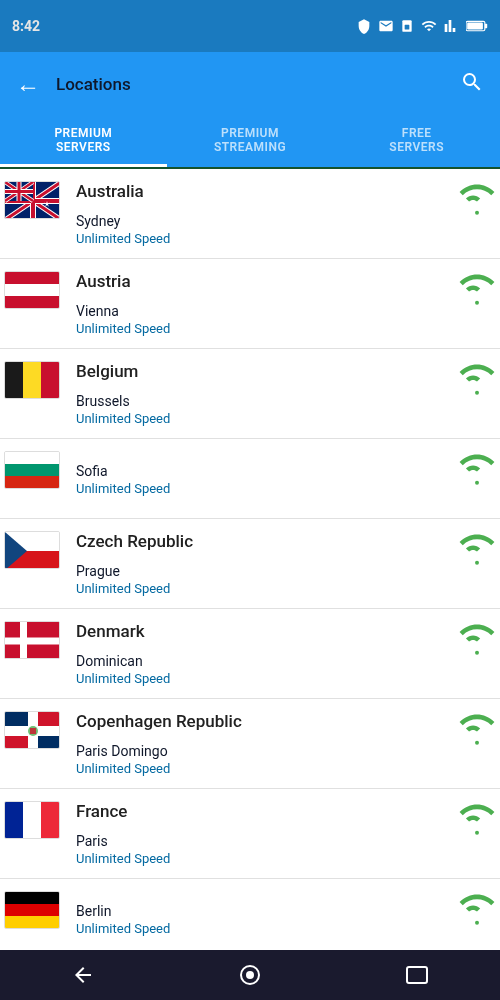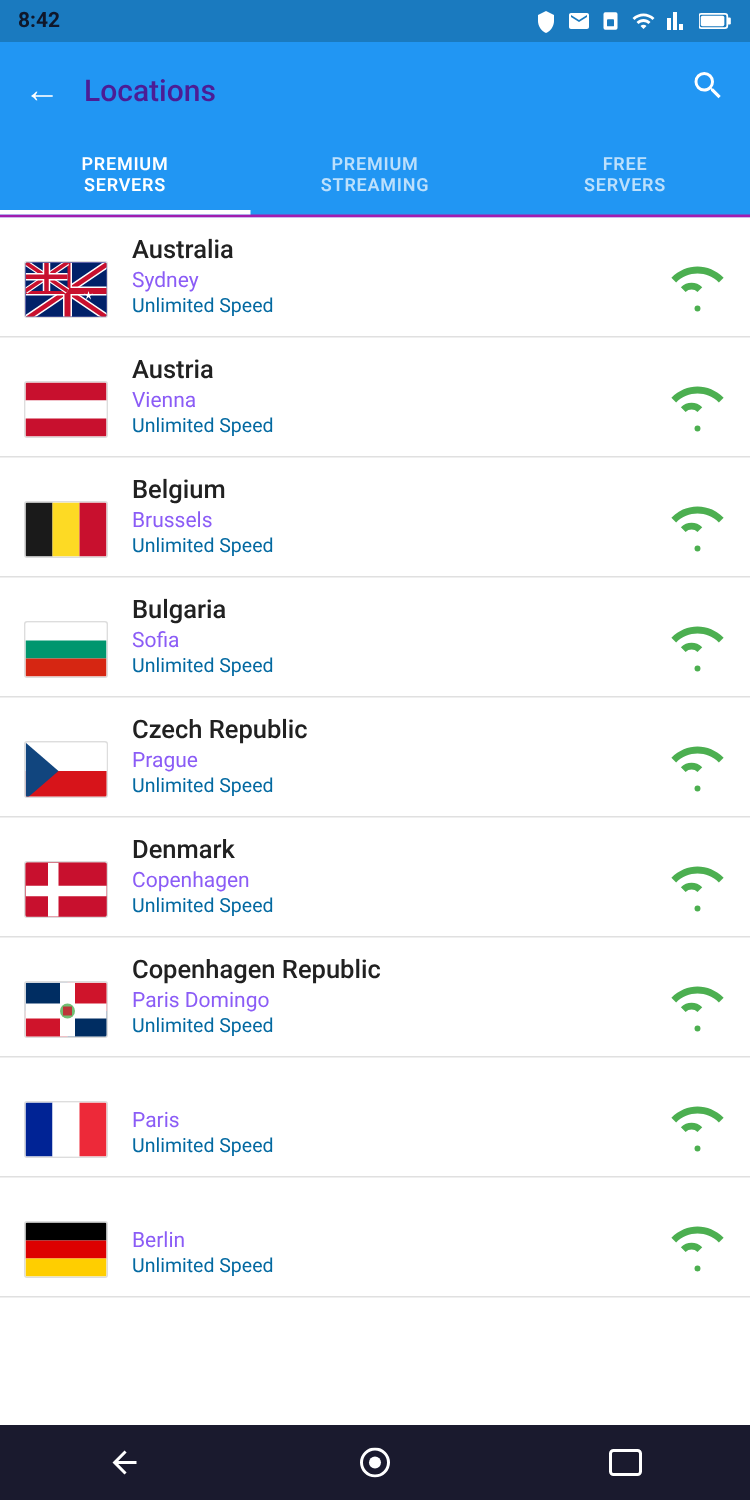--- a/index.html
+++ b/index.html
@@ -7,25 +7,25 @@
       width: 500px;
       height: 1000px;
       font-family: 'Roboto', Arial, sans-serif;
       background: #fff;
       overflow: hidden;
     }
 
     
     .status-bar {
       background: #1a7abf;
-      height: 28px;
+      height: 52px;
       display: flex;
       align-items: center;
       padding: 0 12px;
-      color: #0f172a;
+      color: #e5e5e5;
       font-size: 14px;
       font-weight: bold;
     }
     .status-bar-time { flex: 1; }
     .status-icons { display: flex; gap: 6px; align-items: center; }
 
     
     .header {
       background: #2196F3;
       height: 64px;
@@ -35,35 +35,35 @@
       color: white;
     }
     .back-btn {
       font-size: 24px;
       color: white;
       margin-right: 16px;
       cursor: pointer;
     }
     .header-title {
       flex: 1;
-      font-size: 20px;
+      font-size: 17px;
       font-weight: 500;
-      color: #4c1d95;
+      color: #0f172a;
     }
     .search-btn {
       font-size: 22px;
       color: white;
       cursor: pointer;
     }
 
     
     .tabs {
       background: #2196F3;
       display: flex;
-      border-bottom: 2px solid #a21caf;
+      border-bottom: 2px solid #14532d;
     }
     .tab {
       flex: 1;
       text-align: center;
       padding: 10px 4px;
       color: rgba(255,255,255,0.7);
       font-size: 12px;
       font-weight: 600;
       letter-spacing: 0.5px;
       cursor: pointer;
@@ -75,22 +75,22 @@
     }
 
     
     .list {
       background: #fff;
       overflow-y: auto;
       height: calc(1000px - 36px - 64px - 52px - 50px);
     }
     .list-item {
       display: flex;
-      align-items: flex-end;
-      padding: 12px 16px;
+      align-items: flex-start;
+      padding: 12px 4px;
       border-bottom: 1px solid #e0e0e0;
       cursor: pointer;
       min-height: 80px;
     }
 
     .flag {
       width: 56px;
       height: 38px;
       margin-right: 16px;
       flex-shrink: 0;
@@ -102,22 +102,22 @@
     .location-info {
       flex: 1;
     }
     .country-name {
       font-size: 17px;
       font-weight: 500;
       color: #212121;
     }
     .city-name {
       font-size: 14px;
-      color: #8b5cf6;
-      margin-top: 2px;
+      color: #0f172a;
+      margin-top: 12px;
     }
     .speed-label {
       font-size: 13px;
       color: #0369a1;
       margin-top: 2px;
     }
 
     .wifi-icon {
       width: 38px;
       height: 38px;
@@ -315,21 +315,20 @@
     </svg>
   </div>
 
   <div class="list-item">
     <div class="flag flag-bg">
       <div class="s1"></div>
         <div class="s2"></div>
         <div class="s3"></div>
     </div>
     <div class="location-info">
-      <div class="country-name">Bulgaria</div>
       <div class="city-name">Sofia</div>
       <div class="speed-label">Unlimited Speed</div>
     </div>
     <svg class="wifi-icon" viewBox="0 0 48 48" fill="#4CAF50">
       <path d="M24 36l4 4-4-4-4 4 4-4z"></path>
       <path d="M14 26c2.76-2.76 7.24-2.76 10 0l4-4c-4.97-4.97-13.03-4.97-18 0l4 4z"></path>
       <path d="M6 18c9.94-9.94 26.06-9.94 36 0l4-4C33.37 1.37 14.63 1.37 2 14l4 4z"></path>
       <circle cx="24" cy="40" r="2.5"></circle>
     </svg>
   </div>
@@ -358,21 +357,21 @@
   <div class="list-item">
     <div class="flag flag-dk">
       <svg viewBox="0 0 56 38" width="56" height="38">
         <rect width="56" height="38" fill="#C8102E"></rect>
         <rect x="15" y="0" width="7" height="38" fill="white"></rect>
         <rect x="0" y="15.5" width="56" height="7" fill="white"></rect>
       </svg>
     </div>
     <div class="location-info">
       <div class="country-name">Denmark</div>
-      <div class="city-name">Copenhagen</div>
+      <div class="city-name">Dominican</div>
       <div class="speed-label">Unlimited Speed</div>
     </div>
     <svg class="wifi-icon" viewBox="0 0 48 48" fill="#4CAF50">
       <path d="M24 36l4 4-4-4-4 4 4-4z"></path>
       <path d="M14 26c2.76-2.76 7.24-2.76 10 0l4-4c-4.97-4.97-13.03-4.97-18 0l4 4z"></path>
       <path d="M6 18c9.94-9.94 26.06-9.94 36 0l4-4C33.37 1.37 14.63 1.37 2 14l4 4z"></path>
       <circle cx="24" cy="40" r="2.5"></circle>
     </svg>
   </div>
 
@@ -402,20 +401,21 @@
     </svg>
   </div>
 
   <div class="list-item">
     <div class="flag flag-fr">
       <div class="s1"></div>
         <div class="s2"></div>
         <div class="s3"></div>
     </div>
     <div class="location-info">
+      <div class="country-name">France</div>
       <div class="city-name">Paris</div>
       <div class="speed-label">Unlimited Speed</div>
     </div>
     <svg class="wifi-icon" viewBox="0 0 48 48" fill="#4CAF50">
       <path d="M24 36l4 4-4-4-4 4 4-4z"></path>
       <path d="M14 26c2.76-2.76 7.24-2.76 10 0l4-4c-4.97-4.97-13.03-4.97-18 0l4 4z"></path>
       <path d="M6 18c9.94-9.94 26.06-9.94 36 0l4-4C33.37 1.37 14.63 1.37 2 14l4 4z"></path>
       <circle cx="24" cy="40" r="2.5"></circle>
     </svg>
   </div>

